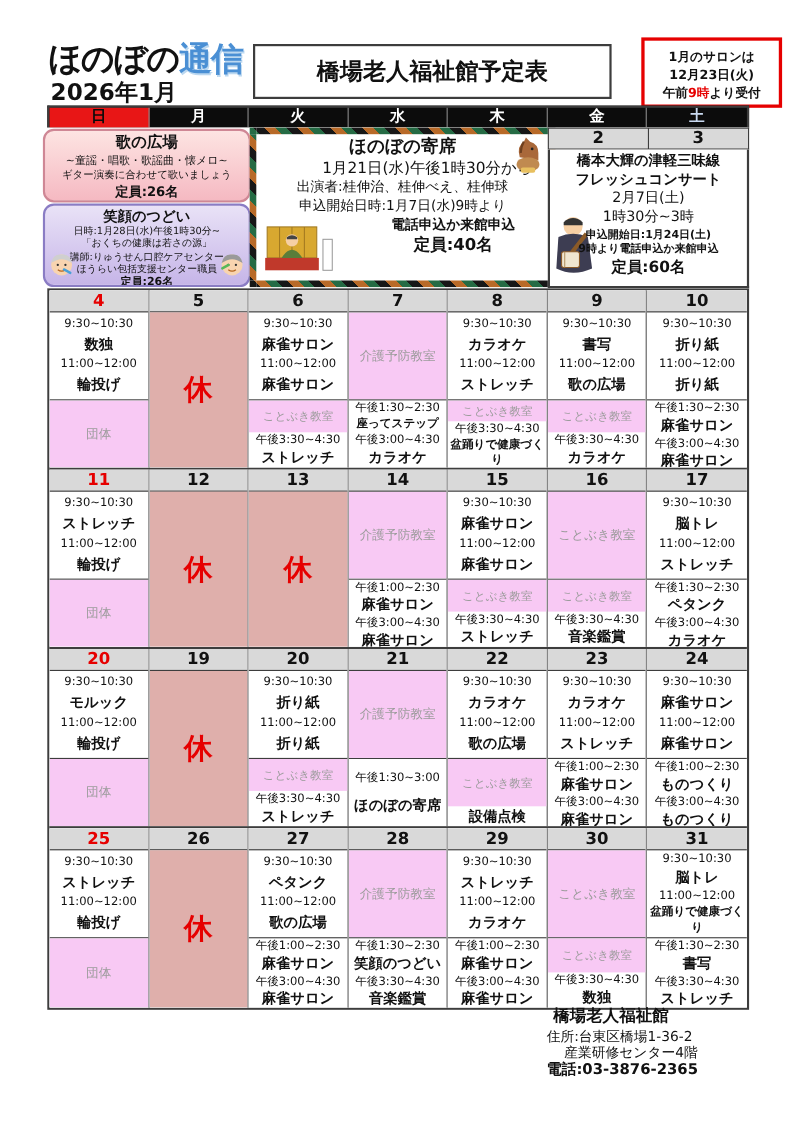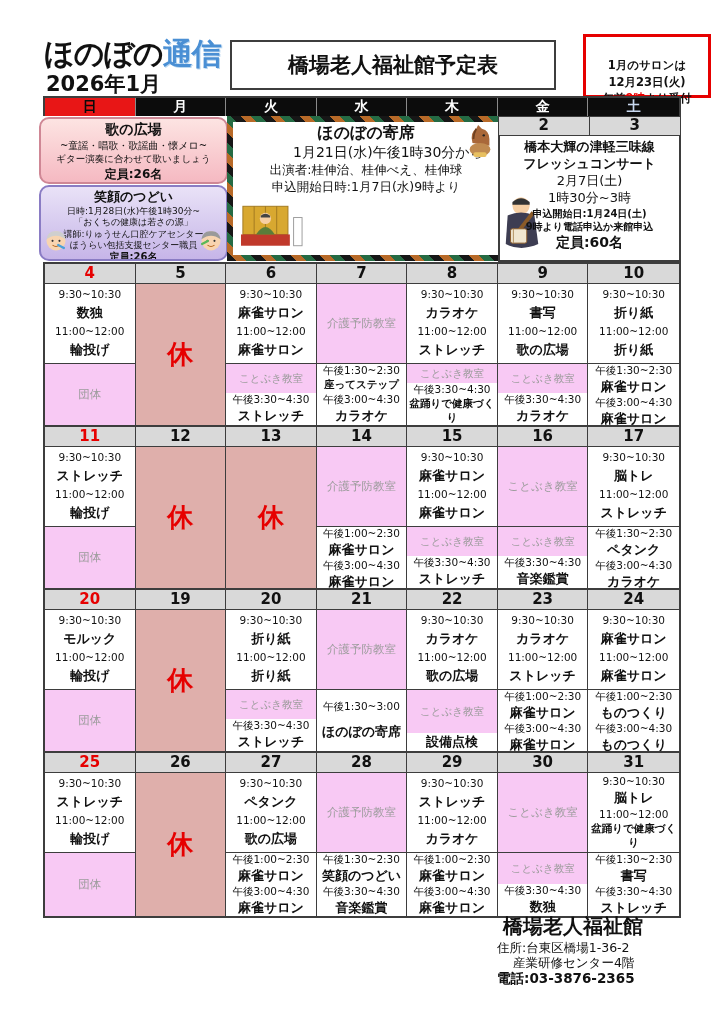--- a/index.html
+++ b/index.html
@@ -8,21 +8,21 @@
   .page { position:relative; width:724px; height:1024px; background:#fff; overflow:hidden; }
 
   
   .logo { position:absolute; left:44px; top:34px; font-size:30px; font-weight:900; letter-spacing:-1px; }
   .logo .lb { color:#111; }
   .logo .lu { color:#4a8fd4; text-shadow:1px 1px 0 #bcd8f0; }
   .month { position:absolute; left:46px; top:70px; font-size:21px; font-weight:bold; }
   .title-box { position:absolute; left:230px; top:40px; width:326px; height:50px; border:2.5px solid #3d3d3d;
                font-size:21px; font-weight:bold; text-align:center; line-height:46px; background:#fff; }
   .notice-box { position:absolute; left:583px; top:34px; width:128px; height:64px; border:3px solid #e60000;
-                background:#fff; text-align:center; font-size:11.5px; font-weight:bold; padding-top:20px; line-height:1.45; }
+                background:#fff; text-align:center; font-size:11.5px; font-weight:bold; padding-top:6px; line-height:1.45; }
   .notice-box .red { color:#e60000; }
 
   
   .calendar { position:absolute; left:43px; top:96px; width:638px; }
   .day-headers { display:grid; grid-template-columns:repeat(7,1fr); height:20px; background:#0c0c0c;
                  border:2px solid #3d3d3d; border-bottom:none; }
   .dh { color:#fff; text-align:center; font-size:14px; font-weight:bold; line-height:17px; border-right:1px solid #8a8a8a; }
   .dh:last-child { border-right:none; }
   .dh.sun { background:#e81616; color:#0a0a0a; }
   .dh.sat { color:#c9d9f0; }
@@ -88,21 +88,21 @@
   .blk-time { font-size:10.5px; }
   .blk-name { font-size:13px; font-weight:bold; }
   .blk-name.small { font-size:10.5px; }
   .blk-pink { background:#f8c9f4; color:#9c9c9c; font-size:10.5px; flex:1 1 auto;
               display:flex; align-items:center; justify-content:center; }
   .blk-pinkfill { background:#f8c9f4; color:#9c9c9c; font-size:11.5px; flex:1 1 auto;
                   display:flex; align-items:center; justify-content:center; }
 
   
   .footer { position:absolute; left:497px; top:914px; width:200px; line-height:1.2; }
-  .footer .f-name { font-size:20px; font-weight:bold; margin-bottom:2px; margin-left:6px; }
+  .footer .f-name { font-size:15px; font-weight:bold; margin-bottom:2px; margin-left:6px; }
   .footer .f-line { font-size:12.5px; font-weight:normal; }
   .footer .f-line.indent { margin-left:16px; }
   .footer .f-phone { font-size:13.5px; font-weight:bold; }
 </style>
 </head>
 <body>
 
 <div class="page">
 
   <div class="logo">
@@ -164,20 +164,24 @@
               <rect x="3" y="19" width="10" height="2.6" rx="1.2" fill="#58b858" transform="rotate(-28 3 19)"></rect>
             </svg>
         </span>
       </div>
 
       <div class="box-yose">
         <div class="t">ほのぼの寄席</div>
         <div class="y0">1月21日(水)午後1時30分から</div>
         <div class="y1">出演者:桂伸治、桂伸べえ、桂伸球</div>
         <div class="y2">申込開始日時:1月7日(水)9時より</div>
+        <div class="yose-right">
+          <div class="y3">電話申込か来館申込</div>
+          <div class="y4">定員:40名</div>
+        </div>
         <span class="horse">
           <svg width="32" height="34" viewBox="0 0 34 36">
               <path d="M9 20 Q6 9 13 5 L15 1 L19 5 Q27 7 27 16 L27 23 Z" fill="#a9683a"></path>
               <path d="M13 5 Q10 10 10 16" stroke="#6e4020" stroke-width="2" fill="none"></path>
               <ellipse cx="17" cy="27" rx="11" ry="7" fill="#c08a50"></ellipse>
               <rect x="10" y="30" width="14" height="5" rx="2" fill="#e8c060"></rect>
               <circle cx="21" cy="12" r="1.3" fill="#222"></circle>
             </svg>
         </span>
         <span class="rakugo">

